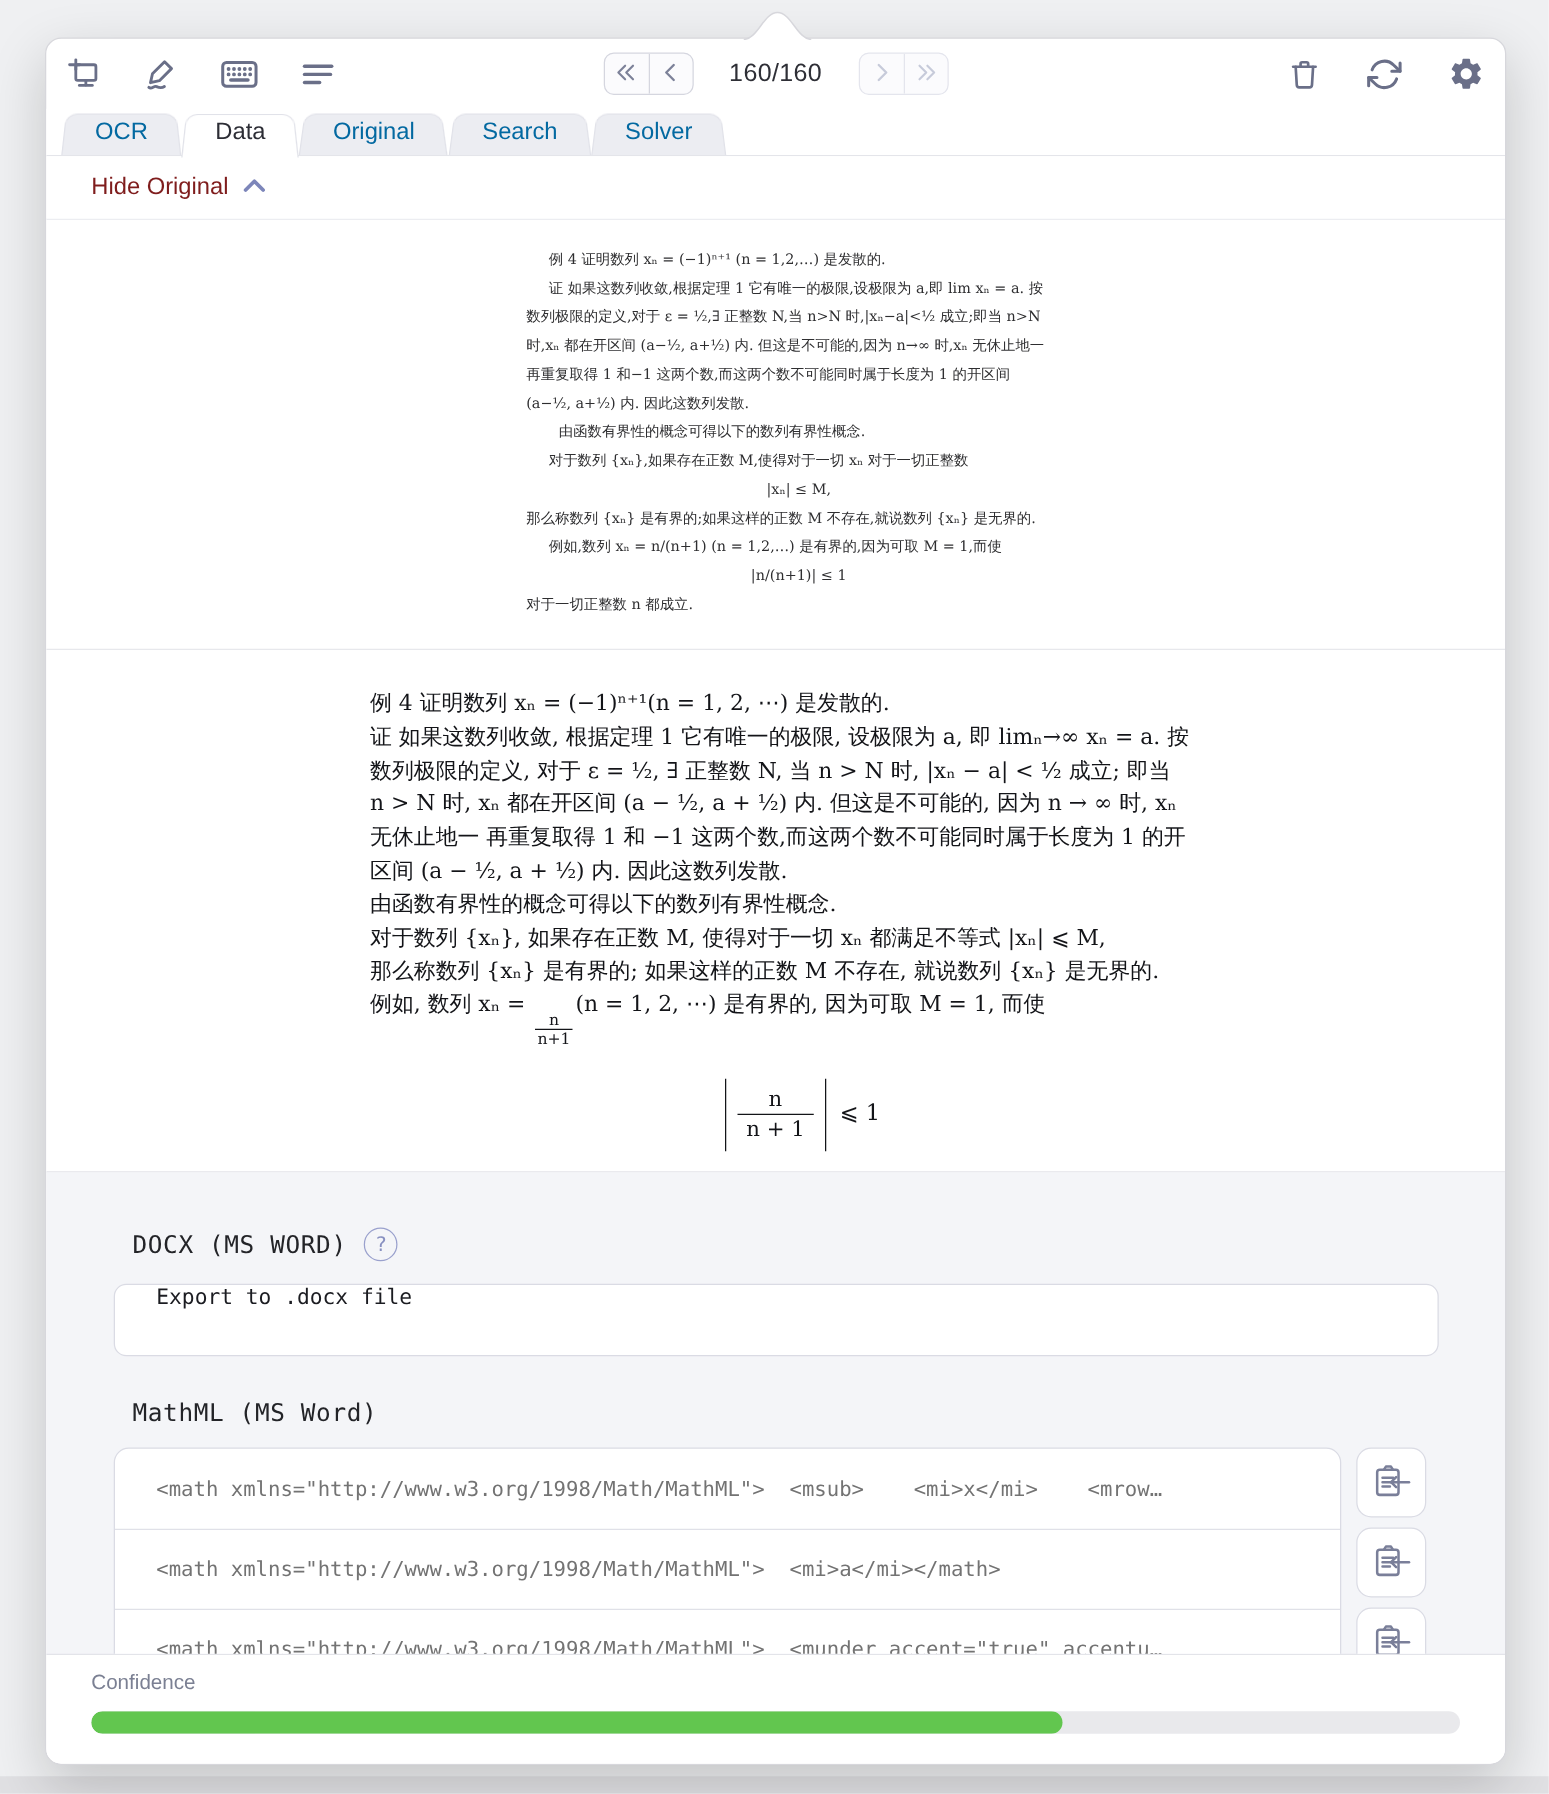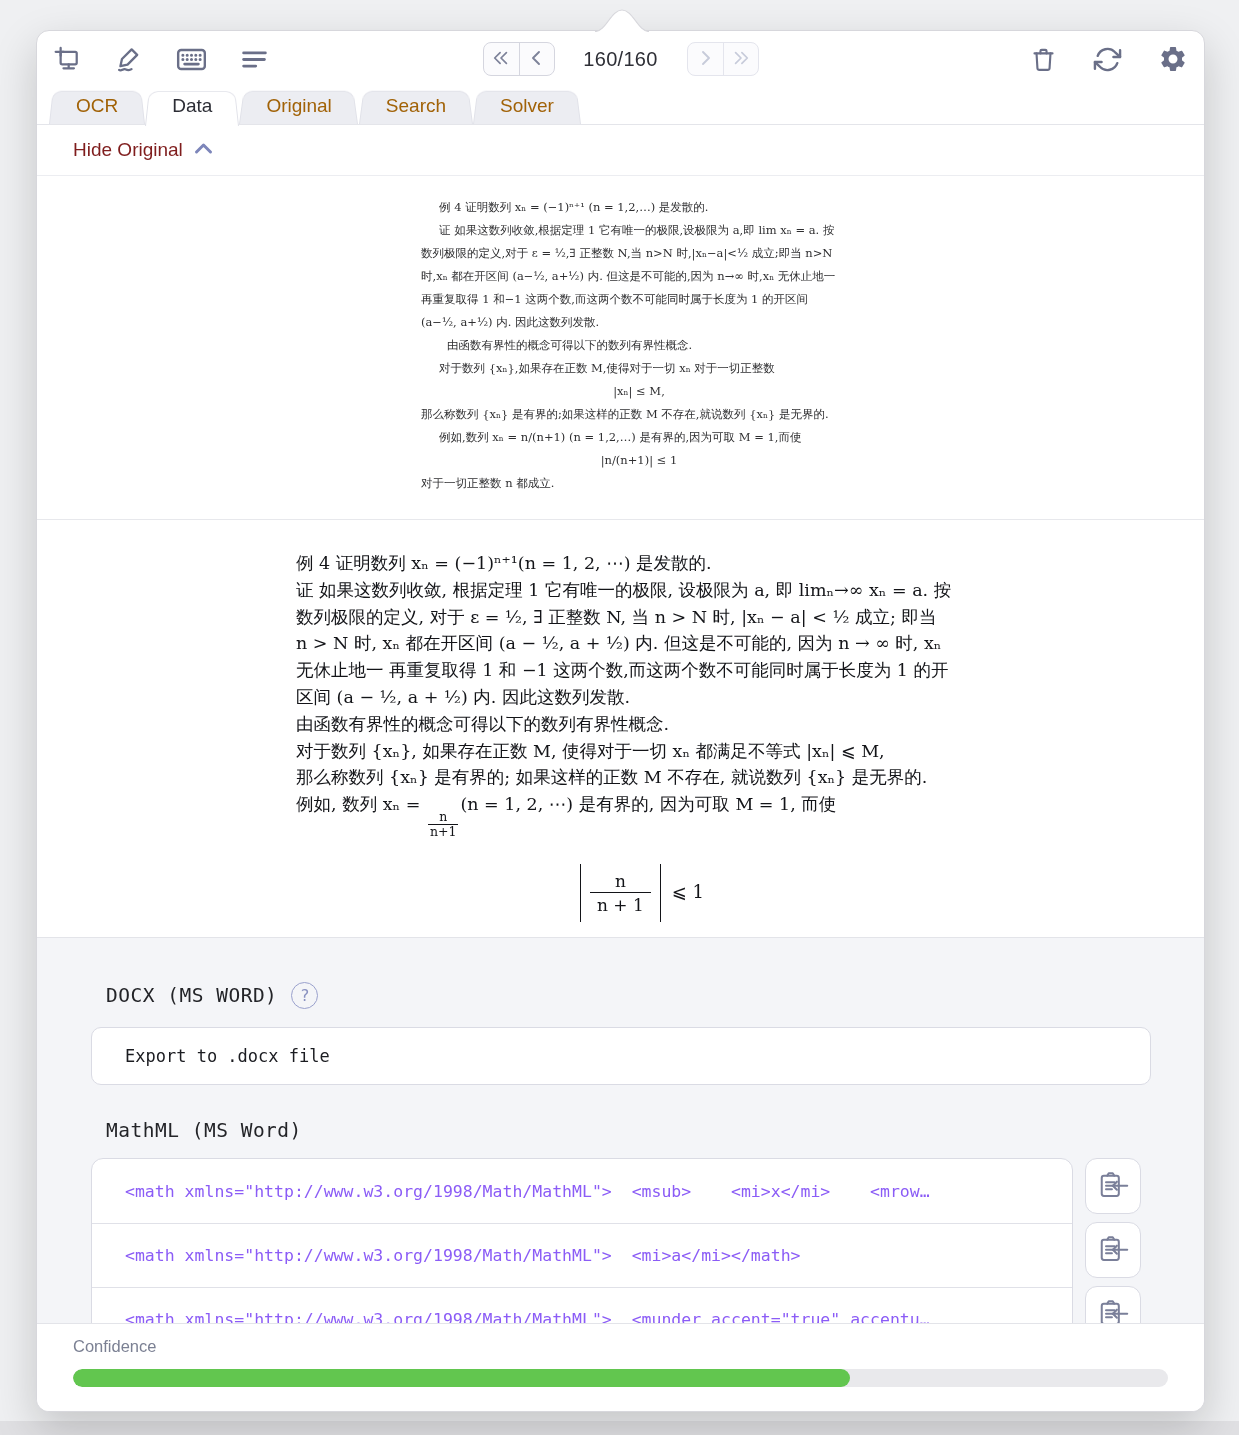--- a/index.html
+++ b/index.html
@@ -32,21 +32,21 @@
   .page-indicator { min-width:104px; text-align:center; font-size:20px; color:#2e2f36; letter-spacing:.3px; }
   .nav-pair { display:flex; border:1px solid #d5d6df; border-radius:8px; overflow:hidden; background:#fbfbfd; }
   .nav-pair .nav-btn { width:35px; height:32px; display:flex; align-items:center; justify-content:center; background:none; border:none; cursor:pointer; color:#7d8299; }
   .nav-pair .nav-btn + .nav-btn { border-left:1px solid #d5d6df; }
   .nav-pair.disabled { border-color:#e4e5ed; }
   .nav-pair.disabled .nav-btn { color:#c7cbda; cursor:default; }
   .nav-pair.disabled .nav-btn + .nav-btn { border-left-color:#e4e5ed; }
 
   
   .tabbar { height:38px; flex:0 0 auto; display:flex; align-items:flex-end; padding-left:12px; border-bottom:1px solid #e4e5ea; background:#fff; }
-  .tab { position:relative; height:36px; padding:0 27px; display:flex; align-items:center; justify-content:center; border:none; background:none; cursor:pointer; font-family:"Liberation Sans",sans-serif; font-size:19px; color:#a16207; }
+  .tab { position:relative; height:36px; padding:0 27px; display:flex; align-items:center; justify-content:center; border:none; background:none; cursor:pointer; font-family:"Liberation Sans",sans-serif; font-size:19px; color:#0369a1; }
   .tab::before { content:""; position:absolute; left:0; right:0; top:0; bottom:0; background:#ecedf2; border:1px solid #e1e2e9; border-bottom:none; border-radius:10px 10px 0 0; transform:perspective(30px) rotateX(4deg); transform-origin:bottom; }
   .tab > span { position:relative; z-index:1; }
   .tab.active { color:#2c2d35; }
   .tab.active::before { background:#ffffff; border-color:#e1e2e9; bottom:-2px; }
   .tab.active { z-index:2; }
 
   
   .hide-row { height:50px; flex:0 0 auto; display:flex; align-items:center; gap:10px; padding-left:36px; background:#fff; }
   .hide-row .lbl { font-size:19px; color:#7f1d1d; }
   .hide-row { cursor:pointer; }
@@ -67,25 +67,25 @@
   .abs-group { display:inline-flex; align-items:center; border-left:1.6px solid #131418; border-right:1.6px solid #131418; padding:6px 9px; }
   .dfrac { display:inline-flex; flex-direction:column; align-items:center; font-size:17px; line-height:1.3; }
   .dfrac .den { border-top:1.4px solid #131418; padding:1px 7px 0 7px; }
   .dfrac .num { padding:0 7px; }
   .rel { margin-left:11px; }
 
   
   .bottom-section { height:386px; flex:0 0 auto; background:#f4f5f8; padding:44px 16px 0 54px; overflow:hidden; border-bottom:1px solid #e3e4e9; }
   .sec-heading { display:flex; align-items:center; gap:14px; margin-left:15px; font-family:"DejaVu Sans Mono", monospace; font-size:19.5px; color:#232428; letter-spacing:.5px; }
   .help-btn { width:27px; height:27px; border-radius:50%; border:1.6px solid #9aa1cd; background:transparent; color:#8890c0; font-family:"DejaVu Sans Mono",monospace; font-size:16px; display:flex; align-items:center; justify-content:center; cursor:pointer; padding-bottom:1px; }
-  .export-btn { margin-top:18px; width:1060px; height:58px; background:#fff; border:1px solid #dadbe4; border-radius:10px; display:flex; align-items:center; padding-left:33px; font-family:"DejaVu Sans Mono",monospace; font-size:17px; color:#1b1c21; cursor:pointer; }
+  .export-btn { margin-top:18px; width:1060px; height:58px; background:#fff; border:1px solid #dadbe4; border-radius:10px; display:flex; padding-left:33px; font-family:"DejaVu Sans Mono",monospace; font-size:17px; color:#1b1c21; cursor:pointer; }
   .mathml-heading { margin-top:34px; }
   .mathml-wrap { margin-top:16px; display:flex; align-items:flex-start; gap:12px; }
   .mathml-rows { width:982px; background:#fff; border:1px solid #dadbe4; border-radius:12px; overflow:hidden; }
-  .mathml-row { height:64px; display:flex; align-items:center; padding-left:33px; font-family:"DejaVu Sans Mono",monospace; font-size:16.5px; color:#8b5cf6; white-space:pre; overflow:hidden; cursor:text; }
+  .mathml-row { height:64px; display:flex; align-items:center; padding-left:33px; font-family:"DejaVu Sans Mono",monospace; font-size:16.5px; color:#737373; white-space:pre; overflow:hidden; cursor:text; }
   .mathml-row + .mathml-row { border-top:1px solid #e0e1e8; }
   .copy-col { display:flex; flex-direction:column; gap:8px; }
   .copy-btn { width:56px; height:56px; background:#fff; border:1px solid #dadbe4; border-radius:12px; display:flex; align-items:center; justify-content:center; color:#7a7f99; cursor:pointer; }
 
   
   .confidence-section { flex:1 1 auto; background:#fff; padding:13px 36px 0 36px; }
   .confidence-label { font-size:16.5px; color:#7b8093; }
   .progress-track { margin-top:13px; width:1095px; height:18px; border-radius:9px; background:#e9e9ec; overflow:hidden; }
   .progress-fill { height:100%; border-radius:9px; background:#62c64f; width:0; }
 </style>

